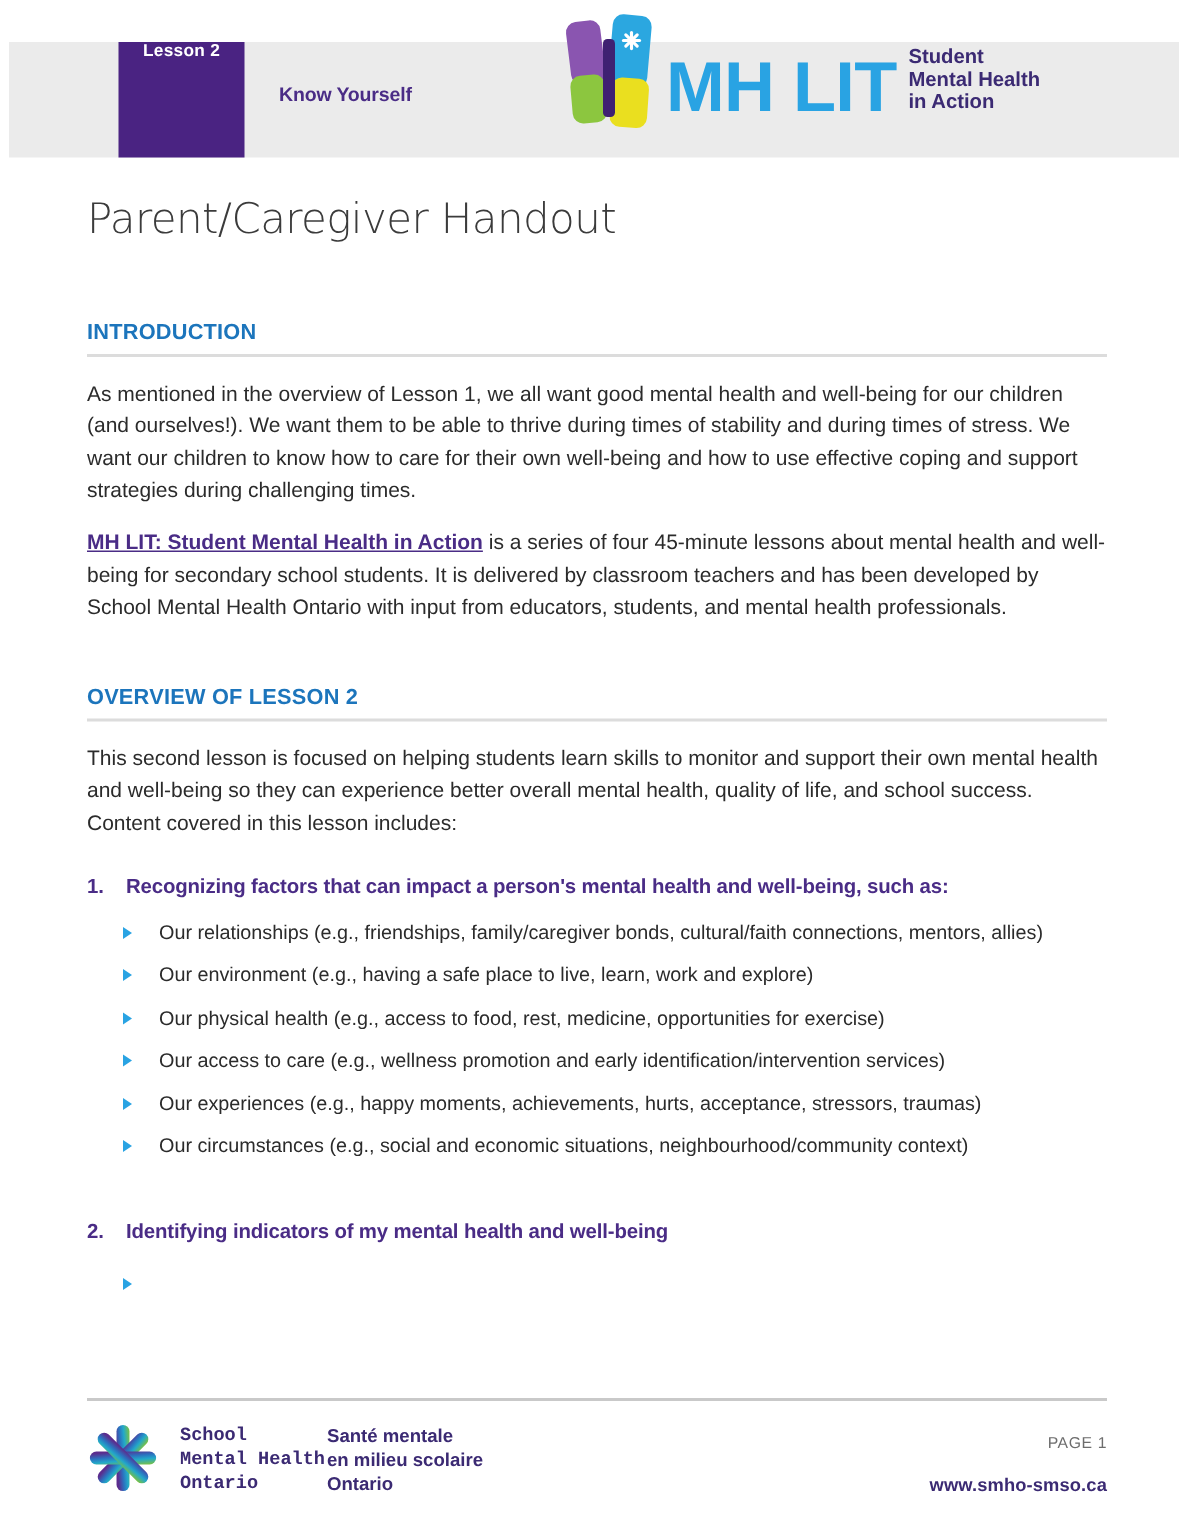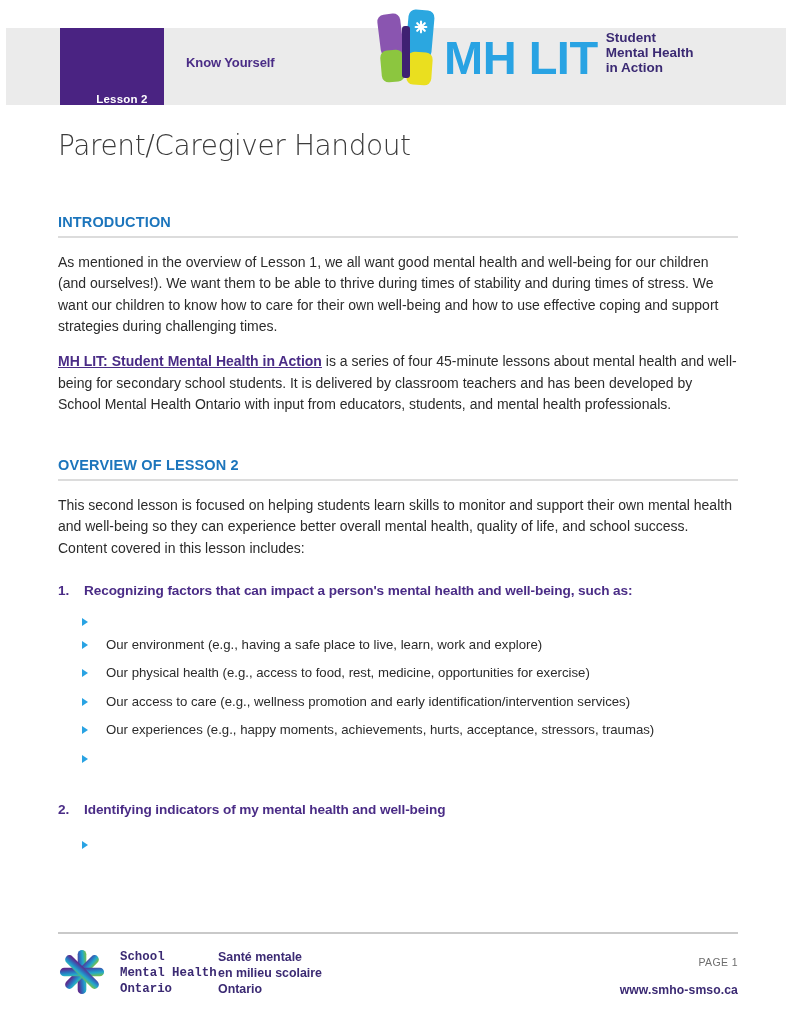--- a/index.html
+++ b/index.html
@@ -26,29 +26,28 @@
   .header-band {
     position: absolute;
     left: 6px;
     top: 28px;
     width: 780px;
     height: 77px;
     background: #ebebeb;
   }
   .lesson-chip {
     position: absolute;
-    left: 60px;
+    left: 79px;
     top: 28px;
     width: 84px;
     height: 77px;
     background: #4a2382;
     display: flex;
-    align-items: flex-end;
+    align-items: flex-start;
     justify-content: center;
-    padding-left: 20px;
   }
   .lesson-chip-label {
     color: #ffffff;
     font-size: 11.5px;
     font-weight: bold;
     letter-spacing: 0.2px;
     font-family: "Liberation Sans", sans-serif;
   }
   .lesson-title {
     position: absolute;
@@ -344,20 +343,21 @@
 
       <div class="num-item">
         <span class="num-marker">1.</span>
         <span class="num-text">Recognizing factors that can impact a person's mental health and well-being, such as:</span>
       </div>
       <ul class="bullet-list">
         <li class="bullet-item">
           <span class="bullet-mark">
               <i class="tri"></i>
             </span>
+          <span class="bullet-text">Our relationships (e.g., friendships, family/caregiver bonds, cultural/faith connections, mentors, allies)</span>
         </li>
         <li class="bullet-item">
           <span class="bullet-mark">
               <i class="tri"></i>
             </span>
           <span class="bullet-text">Our environment (e.g., having a safe place to live, learn, work and explore)</span>
         </li>
         <li class="bullet-item">
           <span class="bullet-mark">
               <i class="tri"></i>
@@ -373,20 +373,21 @@
         <li class="bullet-item">
           <span class="bullet-mark">
               <i class="tri"></i>
             </span>
           <span class="bullet-text">Our experiences (e.g., happy moments, achievements, hurts, acceptance, stressors, traumas)</span>
         </li>
         <li class="bullet-item">
           <span class="bullet-mark">
               <i class="tri"></i>
             </span>
+          <span class="bullet-text">Our circumstances (e.g., social and economic situations, neighbourhood/community context)</span>
         </li>
       </ul>
 
       <div class="num-item" style="margin-top:34px;">
         <span class="num-marker">2.</span>
         <span class="num-text">Identifying indicators of my mental health and well-being</span>
       </div>
       <ul class="bullet-list" style="margin-top:14px;">
         <li class="bullet-item">
           <span class="bullet-mark">

